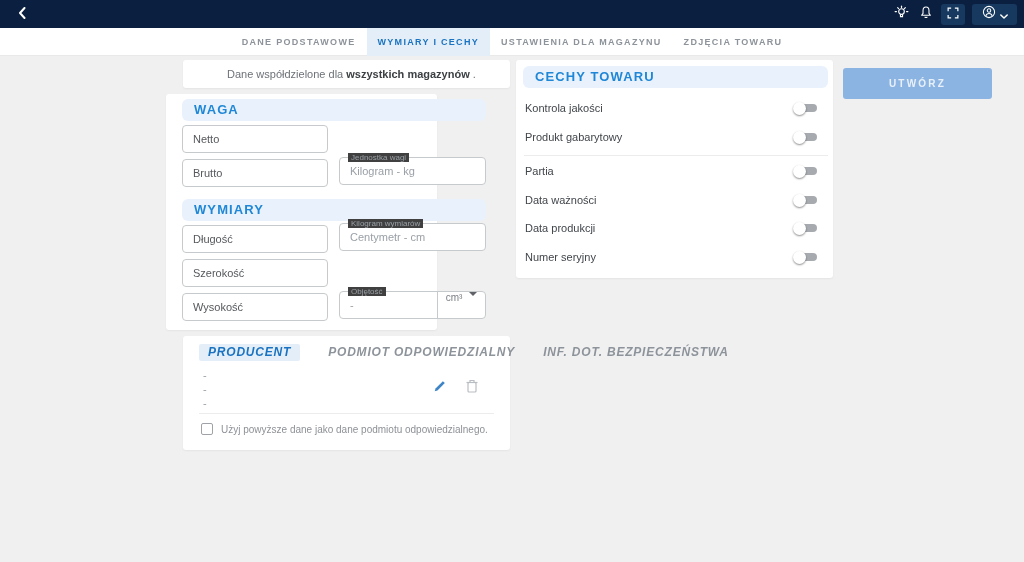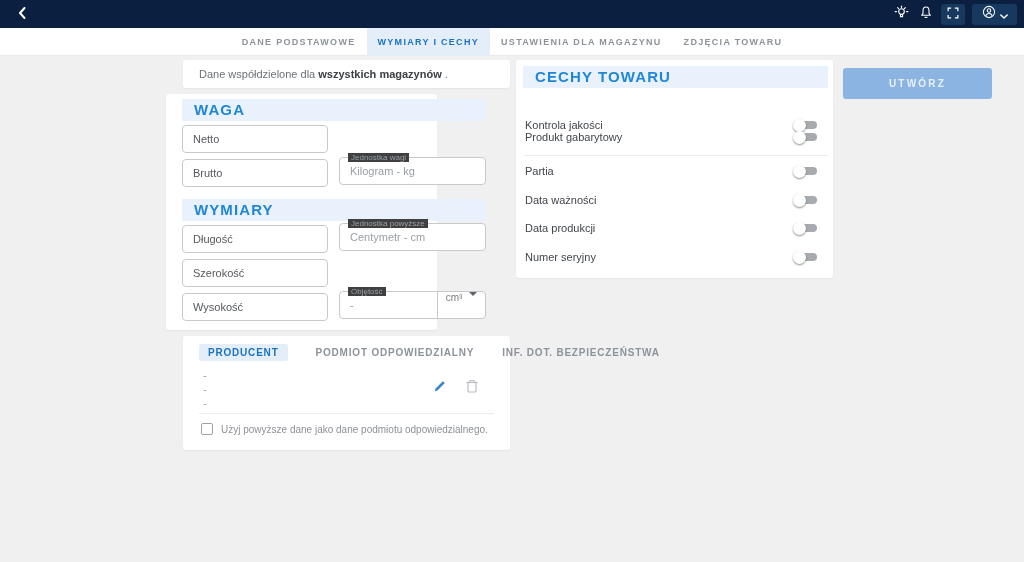--- a/index.html
+++ b/index.html
@@ -50,27 +50,27 @@
   .card {
     position:absolute; background:#fff; border-radius:3px;
     box-shadow:0 1px 2px rgba(0,0,0,0.05);
   }
   #card-note   { left:183px; top:60px;  width:327px; height:28px; }
   #card-form   { left:166px; top:94px;  width:271px; height:236px; }
   #card-prod   { left:183px; top:336px; width:327px; height:114px; }
   #card-feat   { left:516px; top:60px;  width:317px; height:218px; }
 
   .note-text {
-    padding:0 16px; line-height:28px; font-size:11px; color:#6d7278; white-space:nowrap;
+    padding:0 16px; line-height:28px; font-size:11px; color:#6d7278; white-space:nowrap;margin-left:28px;
   }
   .note-text b { color:#3c4043; }
 
   .section-band {
-    position:absolute; height:22px; background:#e9f2fc; border-radius:0;
-    font-size:15px; font-weight:bold; letter-spacing:1.1px; color:#1f87d6;
+    position:absolute; height:22px; background:#e9f2fc; border-radius:6px;
+    font-size:13px; font-weight:bold; letter-spacing:1.1px; color:#1f87d6;
     line-height:22px; padding-left:12px;
   }
 
   .text-input {
     position:absolute; border:1px solid #c6cacd; border-radius:4px; background:#fff;
     font-family:"Liberation Sans", sans-serif; font-size:11px; color:#55585c;
     padding:0 10px; outline:none;
   }
 
   .float-field {
@@ -92,22 +92,22 @@
   }
   .vol-unit .u { font-size:10px; color:#7a7e83; }
   .caret-down {
     width:0; height:0; border-left:4px solid transparent; border-right:4px solid transparent;
     border-top:4px solid #5f6368;
   }
 
   
   .prod-tabs { position:absolute; left:16px; top:8px; display:flex; gap:28px; }
   .prod-tab {
-    font-size:10px; font-weight:bold; letter-spacing:.8px; color:#8d939a;
-    line-height:17px; cursor:pointer; white-space:nowrap;
+    font-size:12px; font-weight:bold; letter-spacing:.8px; color:#8d939a;
+    line-height:17px; cursor:pointer; white-space:nowrap;font-style:italic;
   }
   .prod-tab.active { color:#1a73c0; background:#e4eef9; padding:0 9px; border-radius:2px; }
   .prod-row { position:absolute; left:20px; font-size:11px; color:#9aa0a6; line-height:12px; }
   .prod-actions { position:absolute; right:30px; top:44px; display:flex; gap:16px; align-items:center; }
   .icon-btn16 { width:16px; height:16px; display:flex; align-items:center; justify-content:center; cursor:pointer; }
   .h-divider { position:absolute; left:16px; right:16px; height:1px; background:#ececed; }
   .chk-row { position:absolute; left:18px; top:87px; display:flex; align-items:center; gap:8px; }
   .checkbox {
     width:12px; height:12px; border:1px solid #9fa3a7; border-radius:2px; background:#fff; cursor:pointer;
   }
@@ -212,21 +212,21 @@
 
   <div class="float-field" style="left:173px; top:63px; width:147px; height:28px;">
     <span class="flabel">Jednostka wagi</span>
     <div class="fvalue">Kilogram - kg</div>
   </div>
 
   <div class="section-band" style="left:16px; top:105px; width:304px;">WYMIARY</div>
 
   <input class="text-input" style="left: 16px; top: 131px; width: 146px; height: 28px;" value="Długość">
   <div class="float-field" style="left:173px; top:129px; width:147px; height:28px;">
-    <span class="flabel">Jednostka powyższe</span>
+    <span class="flabel">Kilogram wymiarów</span>
     <div class="fvalue">Centymetr - cm</div>
   </div>
 
   <input class="text-input" style="left: 16px; top: 165px; width: 146px; height: 28px;" value="Szerokość">
 
   <input class="text-input" style="left: 16px; top: 199px; width: 146px; height: 28px;" value="Wysokość">
   <div class="float-field" style="left:173px; top:197px; width:147px; height:28px;">
     <span class="flabel">Objętość</span>
     <div class="vol-wrap">
       <div class="vol-value">-</div>
@@ -272,21 +272,21 @@
 
   <div class="chk-row">
     <div class="checkbox"></div>
     <span class="chk-label">Użyj powyższe dane jako dane podmiotu odpowiedzialnego.</span>
   </div>
 </div>
 
 <div class="card" id="card-feat">
   <div class="section-band" style="left:7px; top:6px; width:305px;">CECHY TOWARU</div>
 
-  <div class="feat-row" style="top:55px;gap:17px;">
+  <div class="feat-row" style="top:38px;gap:17px;">
     <span class="feat-label">Kontrola jakości</span>
     <div class="toggle">
         <div class="track"></div>
         <div class="knob"></div>
       </div>
   </div>
   <div class="feat-row" style="top:67px;">
     <span class="feat-label">Produkt gabarytowy</span>
     <div class="toggle">
         <div class="track"></div>

